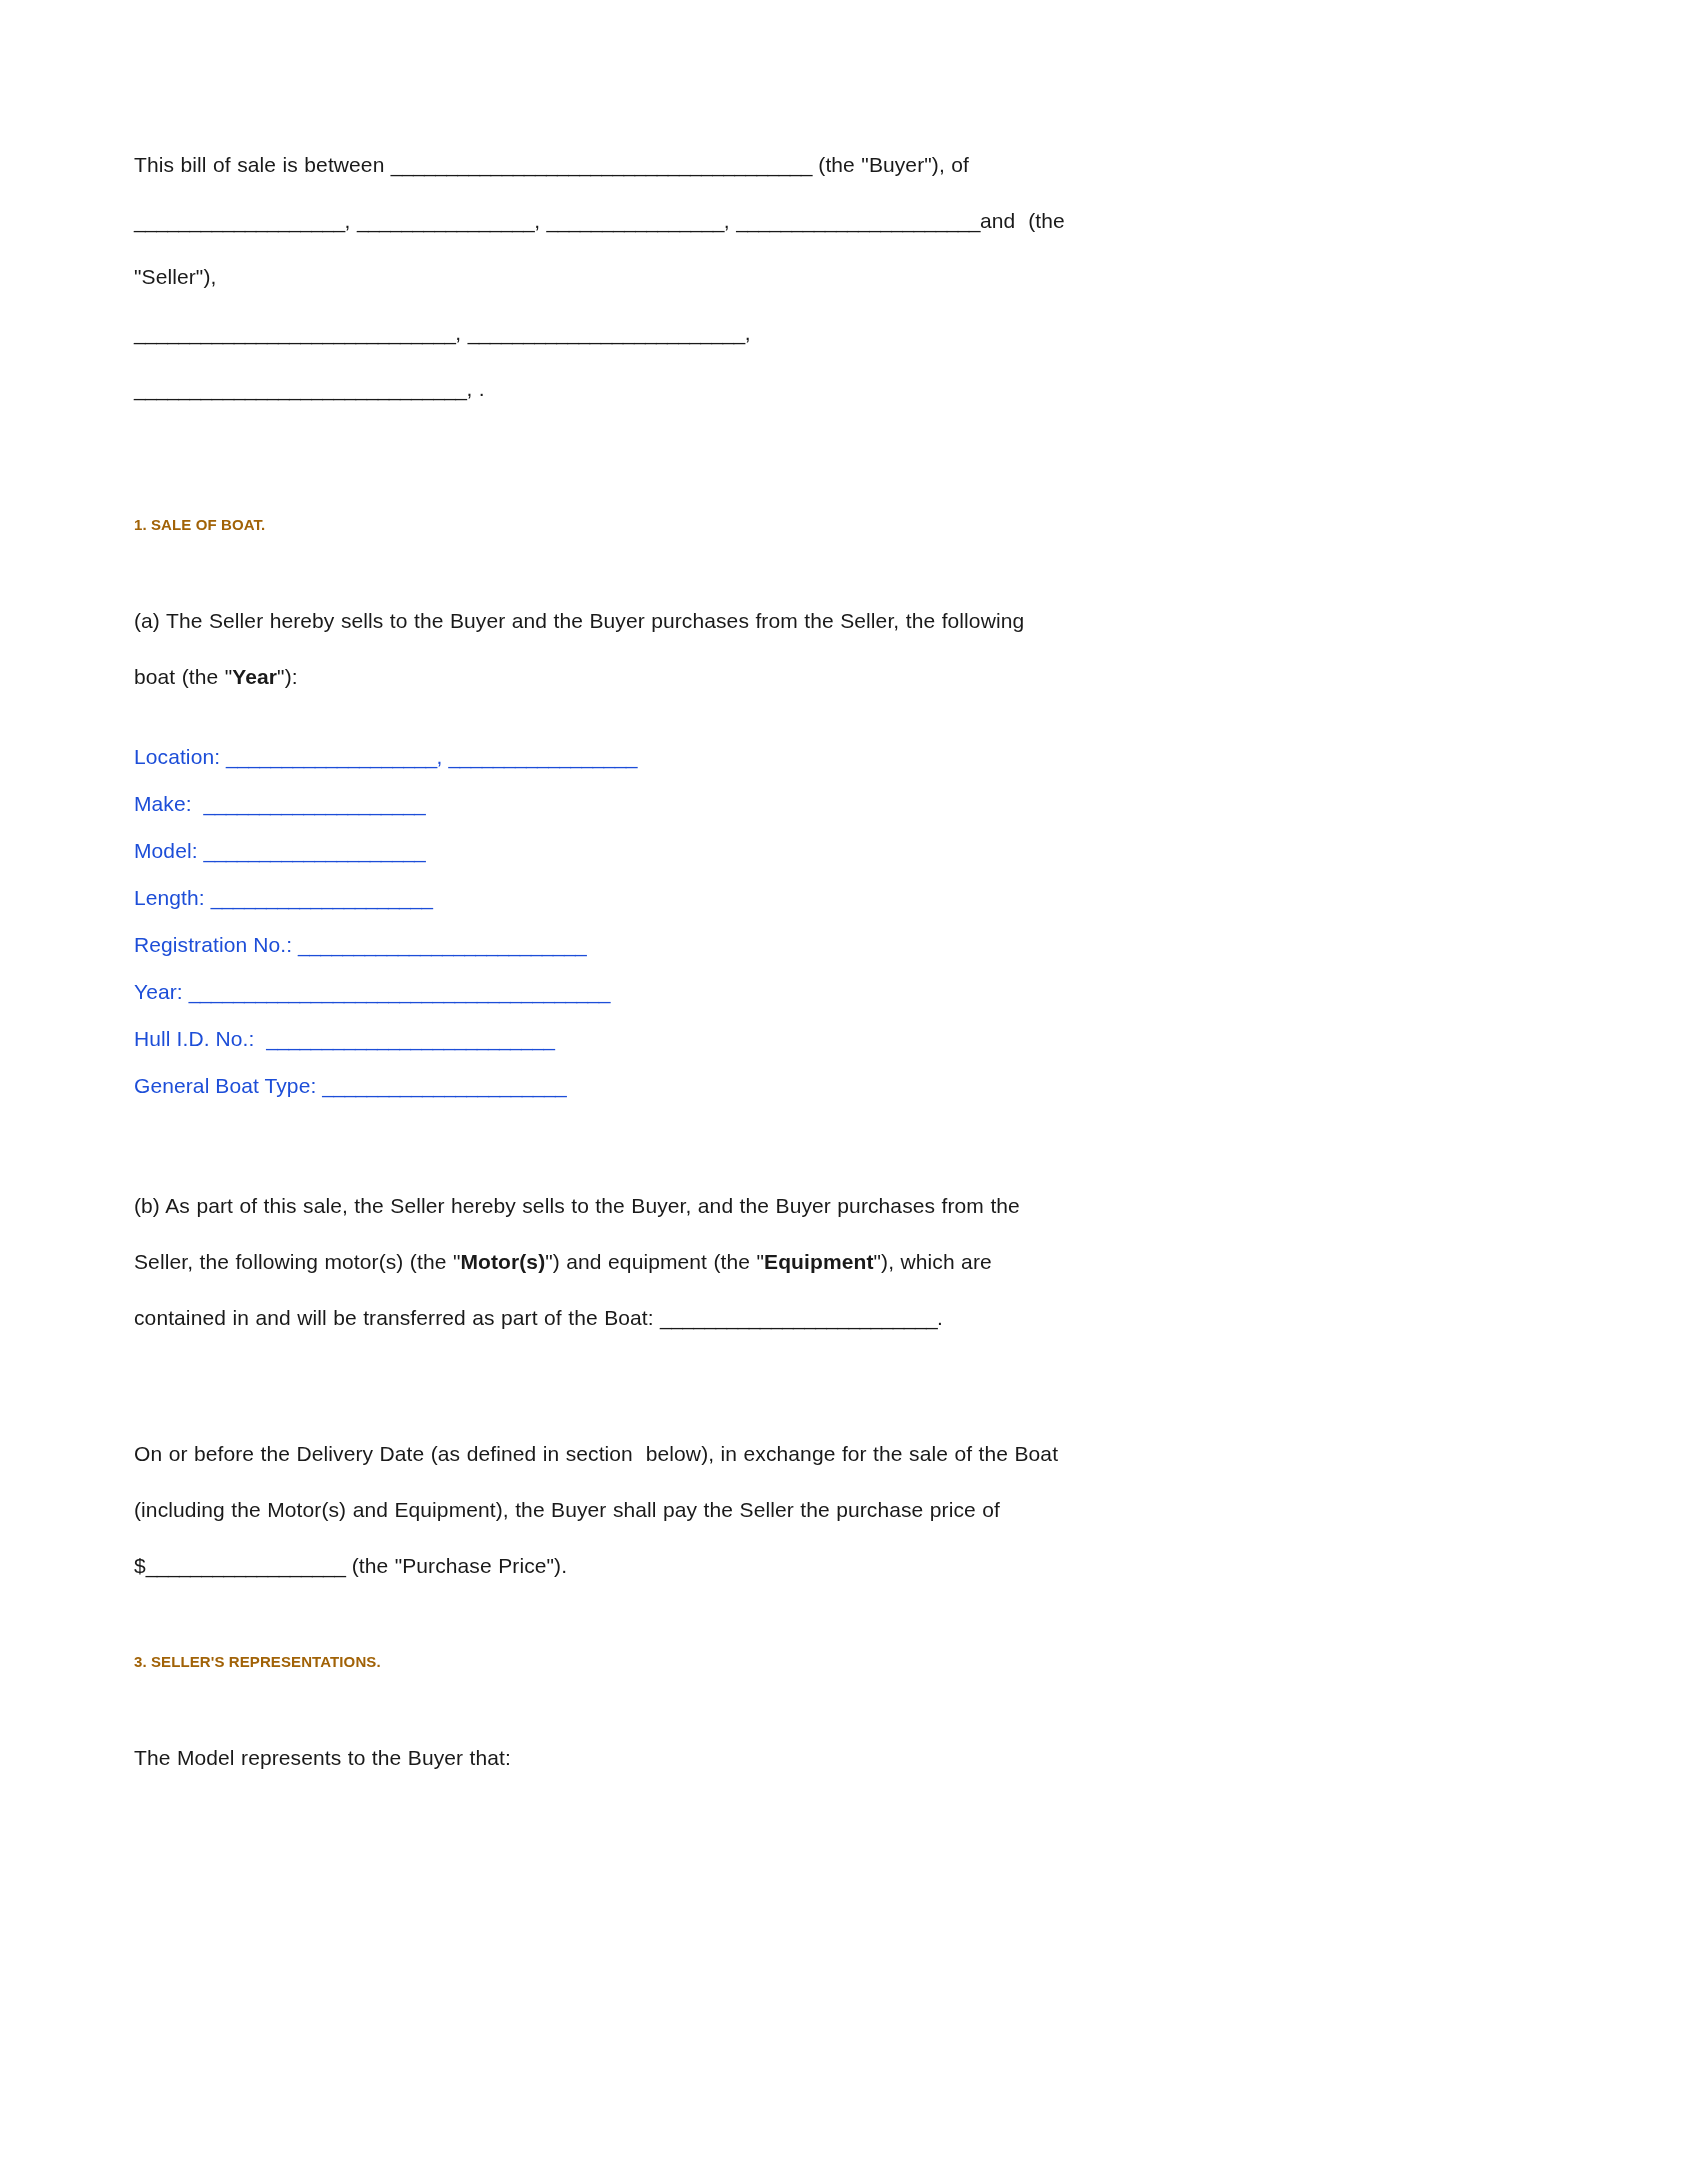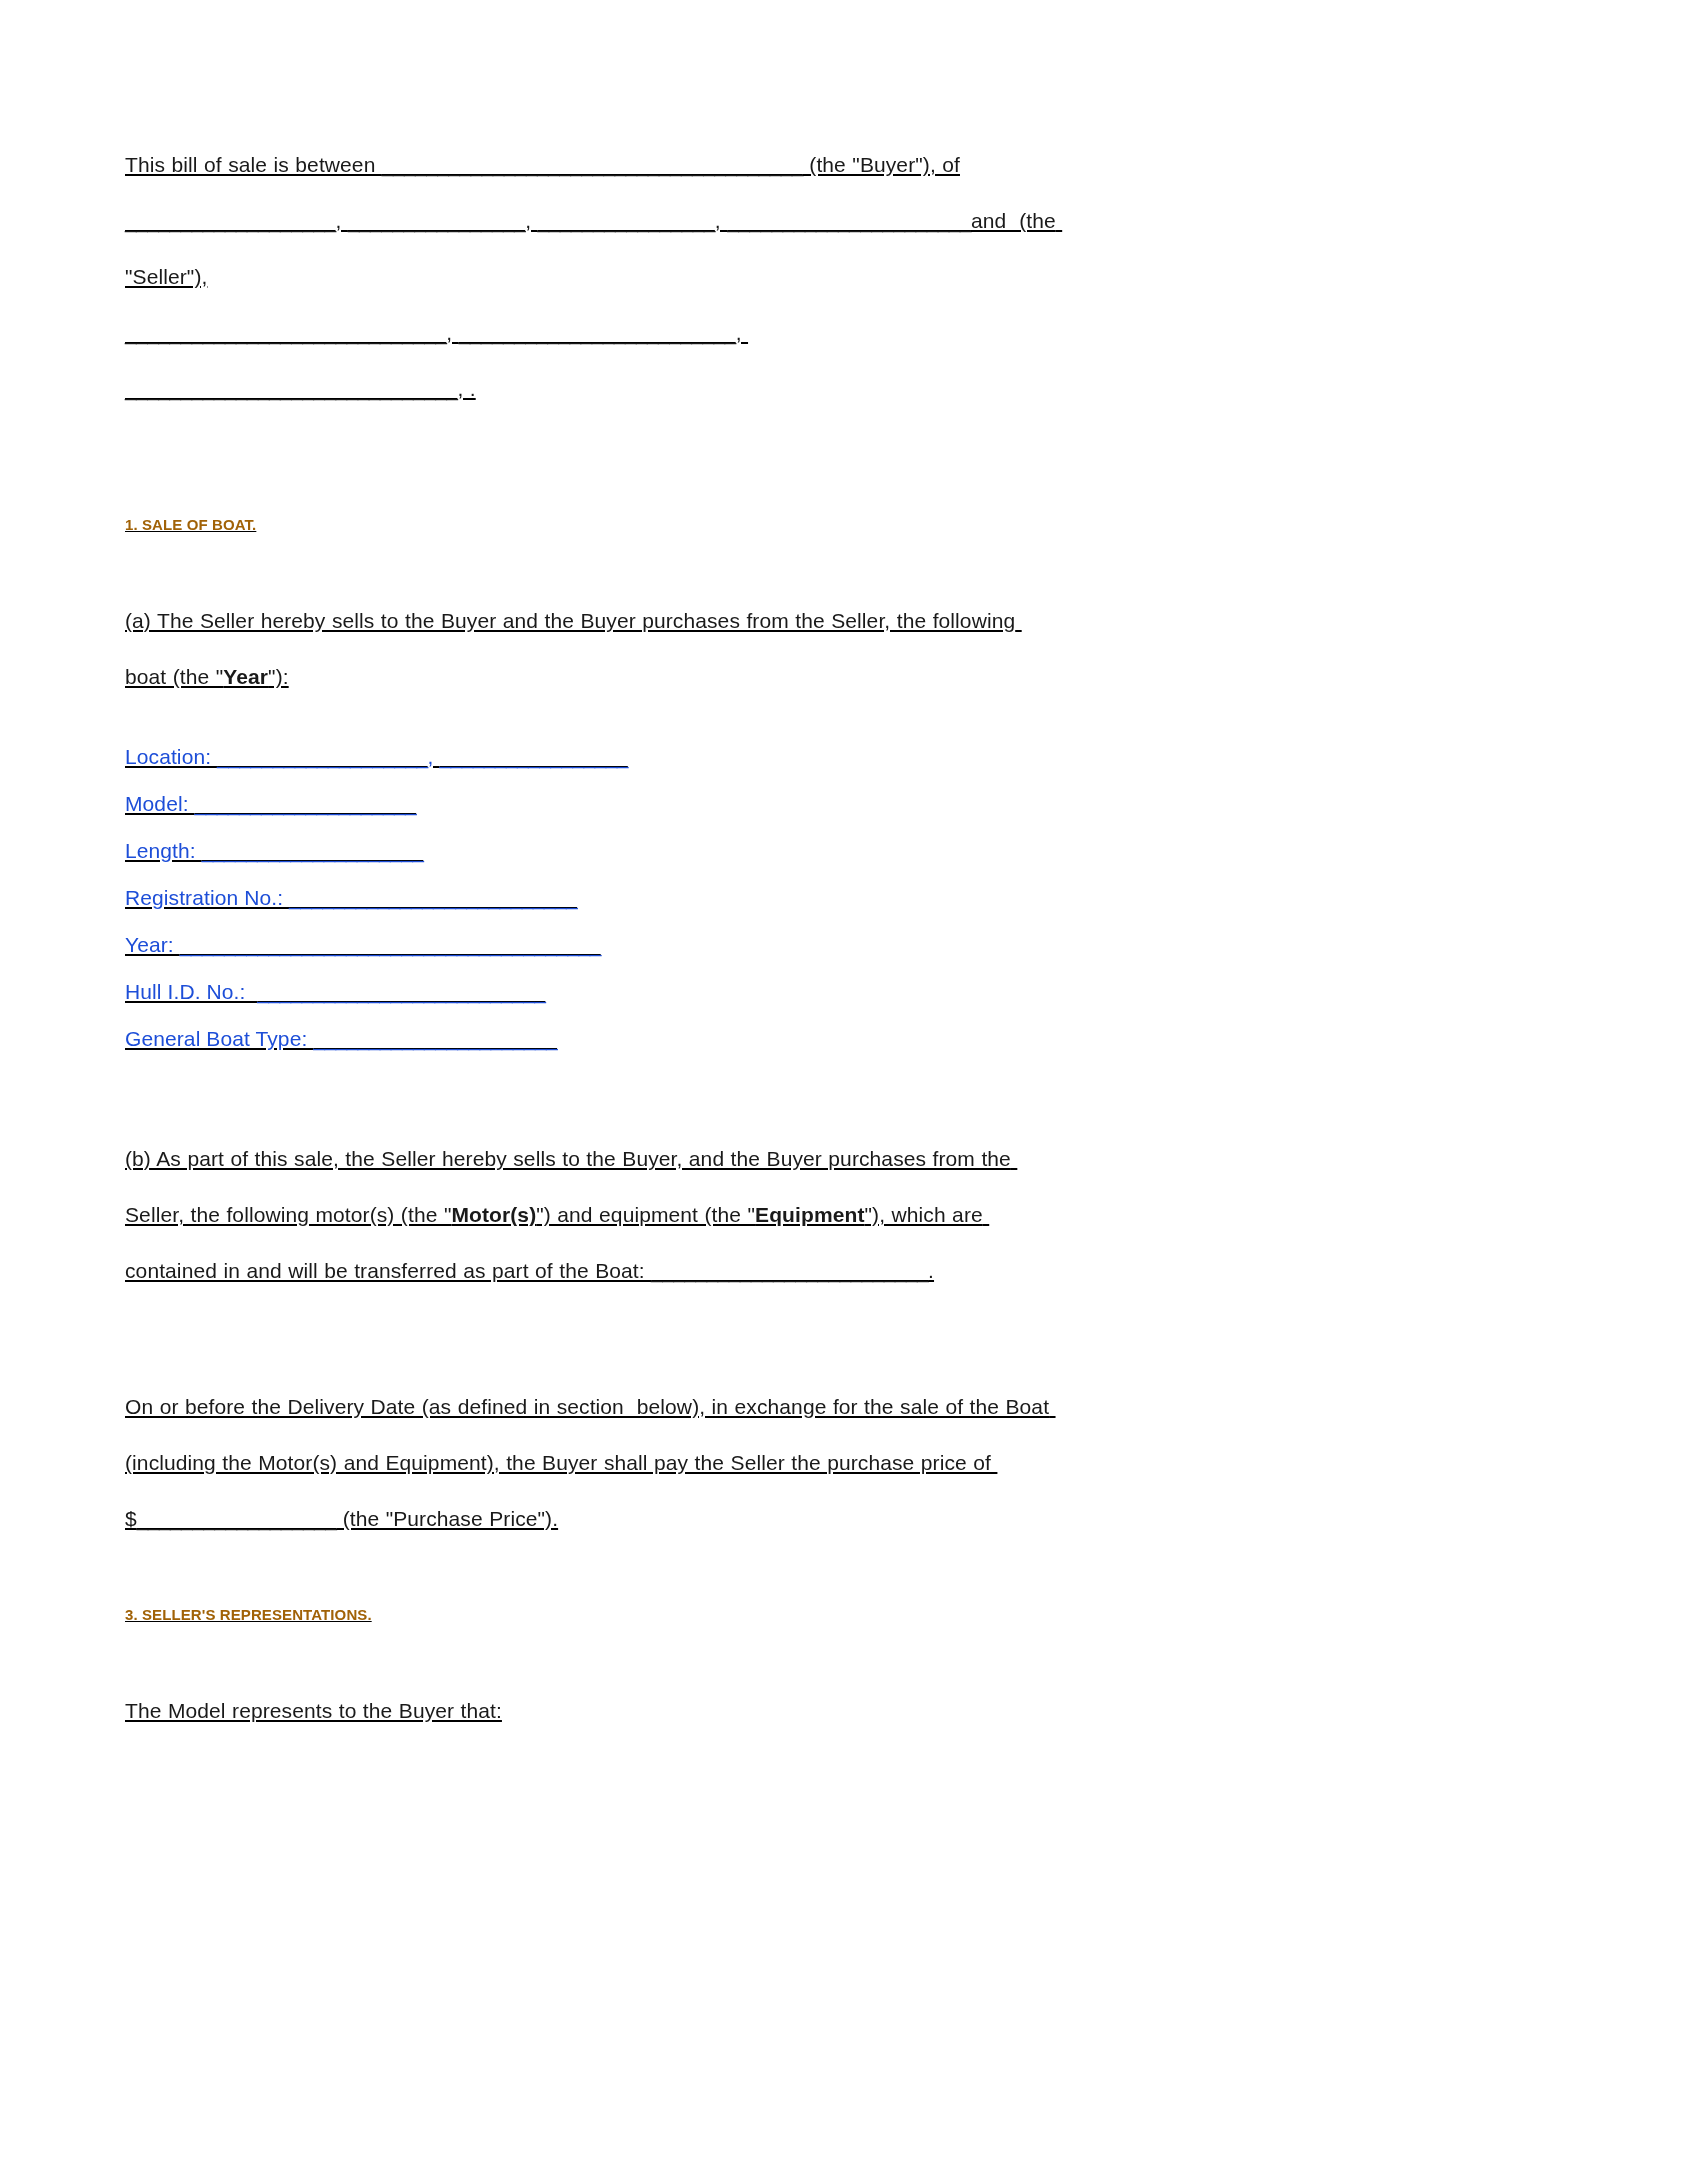--- a/index.html
+++ b/index.html
@@ -15,24 +15,23 @@
   .page {
     position: relative;
     width: 1683px;
     height: 2178px;
     background: #ffffff;
     margin: 0 auto;
     overflow: hidden;
   }
   .doc-body {
     position: absolute;
-    left: 125px;
+    left: 134px;
     top: 0;
     width: 931px;
-    text-decoration: underline;
   }
   
   .para {
     font-size: 21px;
     line-height: 56px;
     color: #1a1a1a;
     letter-spacing: 0.1px;
     word-spacing: 0.5px;
     text-align: left;
     white-space: pre-wrap;
@@ -86,20 +85,21 @@
 
     <div class="gap-md"></div>
 
     <div class="para"><span>(a) The Seller hereby sells to the Buyer and the Buyer purchases from the Seller, the following boat (the "</span><b>Year</b><span>"):</span></div>
 
     <div class="gap-sm"></div>
 
     <div class="list-block">
       <div class="field-row"><span>Location: </span><span class="blank">___________________</span><span>, </span><span class="blank">_________________</span></div>
 
+      <div class="field-row"><span>Make:  </span><span class="blank">____________________</span></div>
 
       <div class="field-row"><span>Model: </span><span class="blank">____________________</span></div>
 
       <div class="field-row"><span>Length: </span><span class="blank">____________________</span></div>
 
       <div class="field-row"><span>Registration No.: </span><span class="blank">__________________________</span></div>
 
       <div class="field-row"><span>Year: </span><span class="blank">______________________________________</span></div>
 
       <div class="field-row"><span>Hull I.D. No.:  </span><span class="blank">__________________________</span></div>

